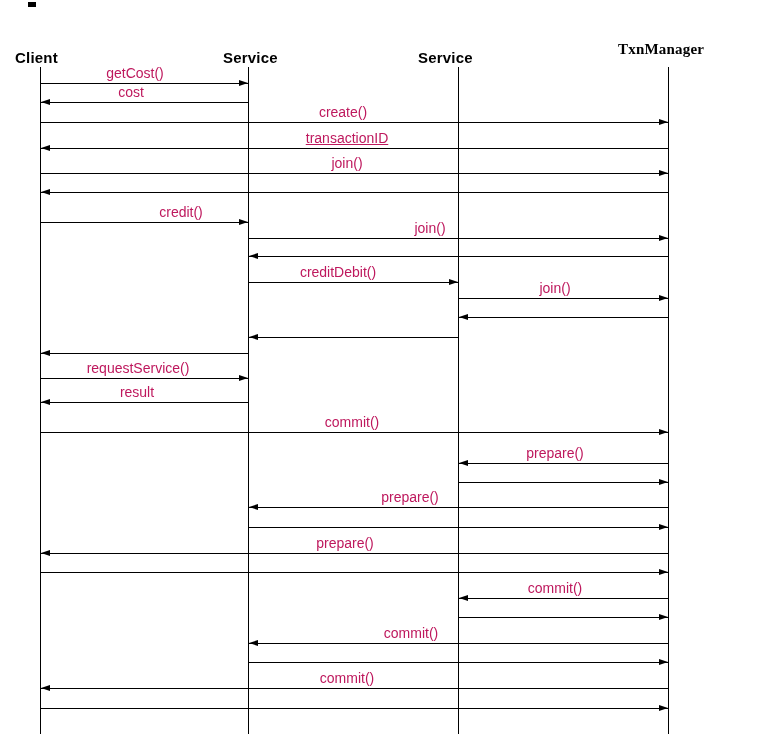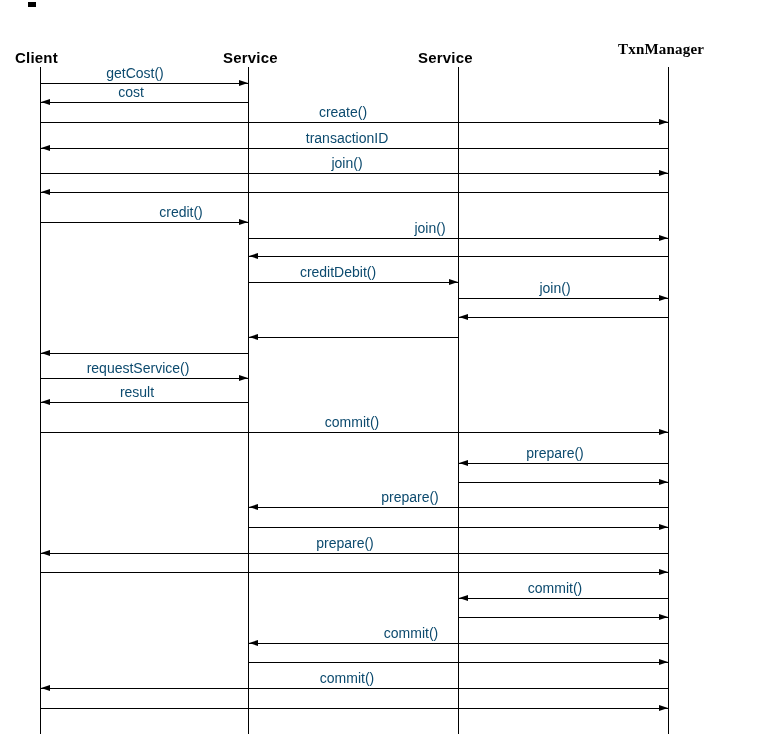--- a/index.html
+++ b/index.html
@@ -30,21 +30,21 @@
   }
   .message-line {
     position: absolute;
     height: 1px;
     background: #000000;
   }
   .message-label {
     position: absolute;
     font-size: 14px;
     font-weight: 400;
-    color: #0c4a6e;
+    color: #be185d;
     white-space: nowrap;
     transform: translateX(-50%);
     line-height: 16px;
   }
   .arrowhead {
     position: absolute;
     width: 0;
     height: 0;
     border-top: 3px solid transparent;
     border-bottom: 3px solid transparent;
@@ -73,21 +73,21 @@
     <div class="arrowhead right" style="left: 239px; top: 80px;"></div>
     <div class="message-label" style="left: 135px; top: 65px;">getCost()</div>
     <div class="message-line" style="left: 40px; top: 102px; width: 208px;"></div>
     <div class="arrowhead left" style="left: 41px; top: 99px;"></div>
     <div class="message-label" style="left: 131px; top: 84px;">cost</div>
     <div class="message-line" style="left: 40px; top: 122px; width: 628px;"></div>
     <div class="arrowhead right" style="left: 659px; top: 119px;"></div>
     <div class="message-label" style="left: 343px; top: 104px;">create()</div>
     <div class="message-line" style="left: 40px; top: 148px; width: 628px;"></div>
     <div class="arrowhead left" style="left: 41px; top: 145px;"></div>
-    <div class="message-label" style="left: 347px; top: 130px;">transactionID</div>
+    <div class="message-label" style="left: 347px; top: 130px; text-decoration: underline;">transactionID</div>
     <div class="message-line" style="left: 40px; top: 173px; width: 628px;"></div>
     <div class="arrowhead right" style="left: 659px; top: 170px;"></div>
     <div class="message-label" style="left: 347px; top: 155px;">join()</div>
     <div class="message-line" style="left: 40px; top: 192px; width: 628px;"></div>
     <div class="arrowhead left" style="left: 41px; top: 189px;"></div>
     <div class="message-line" style="left: 40px; top: 222px; width: 208px;"></div>
     <div class="arrowhead right" style="left: 239px; top: 219px;"></div>
     <div class="message-label" style="left: 134px; top: 204px; margin-left: 47px;">credit()</div>
     <div class="message-line" style="left: 248px; top: 238px; width: 420px;"></div>
     <div class="arrowhead right" style="left: 659px; top: 235px;"></div>

